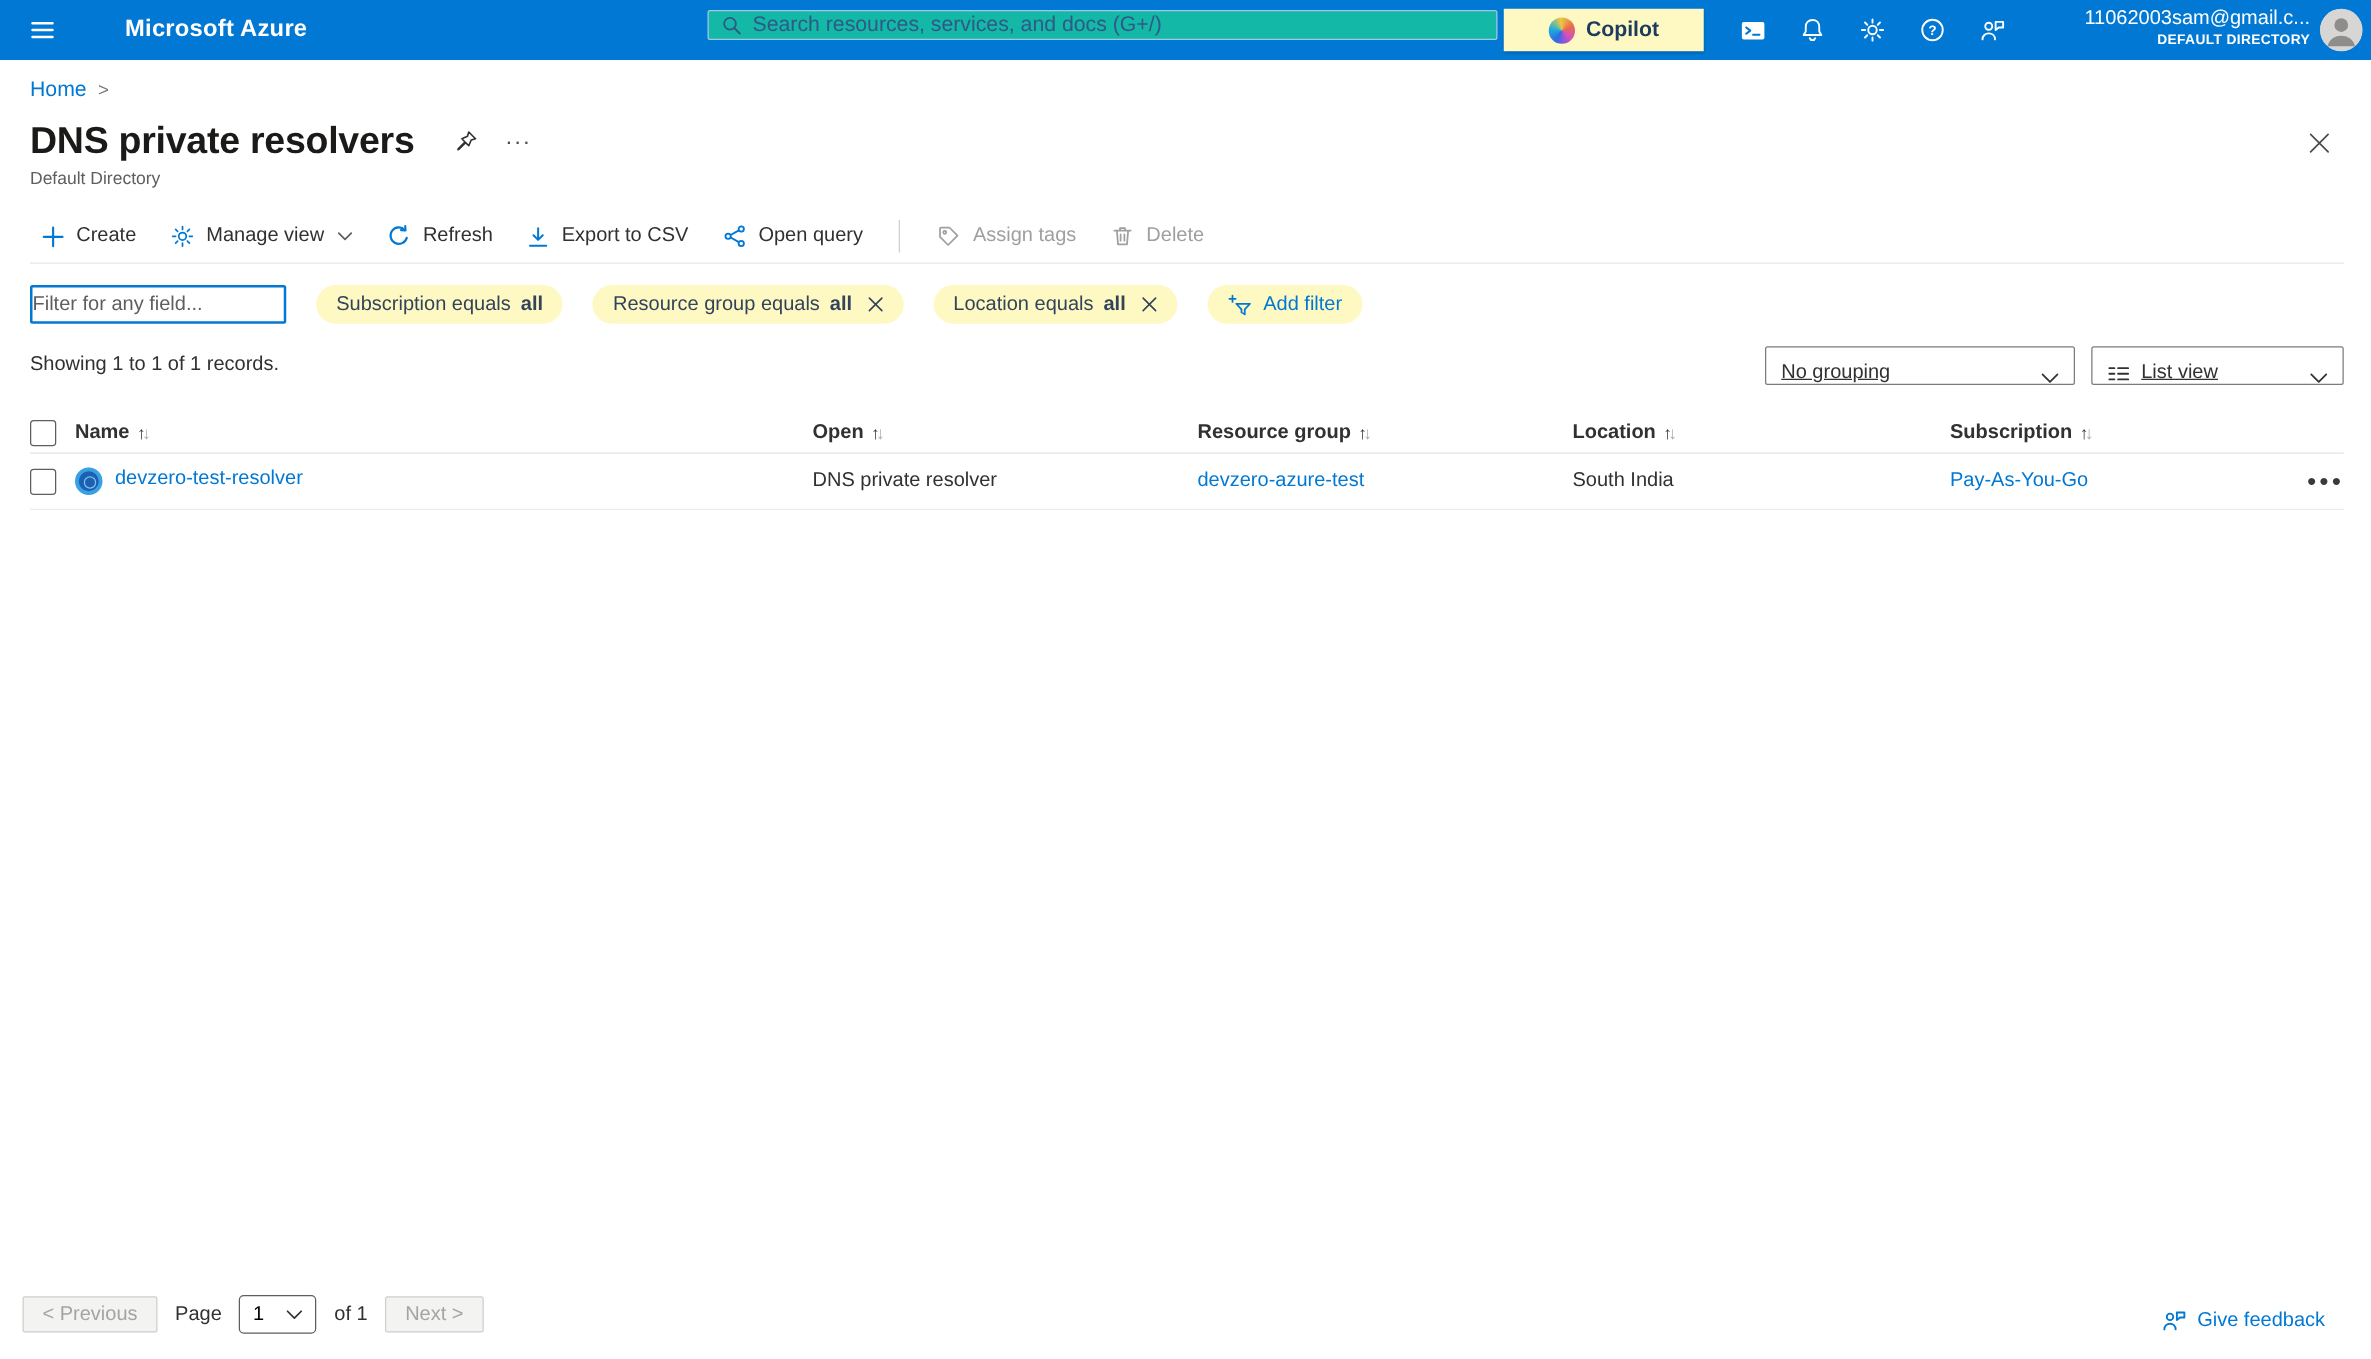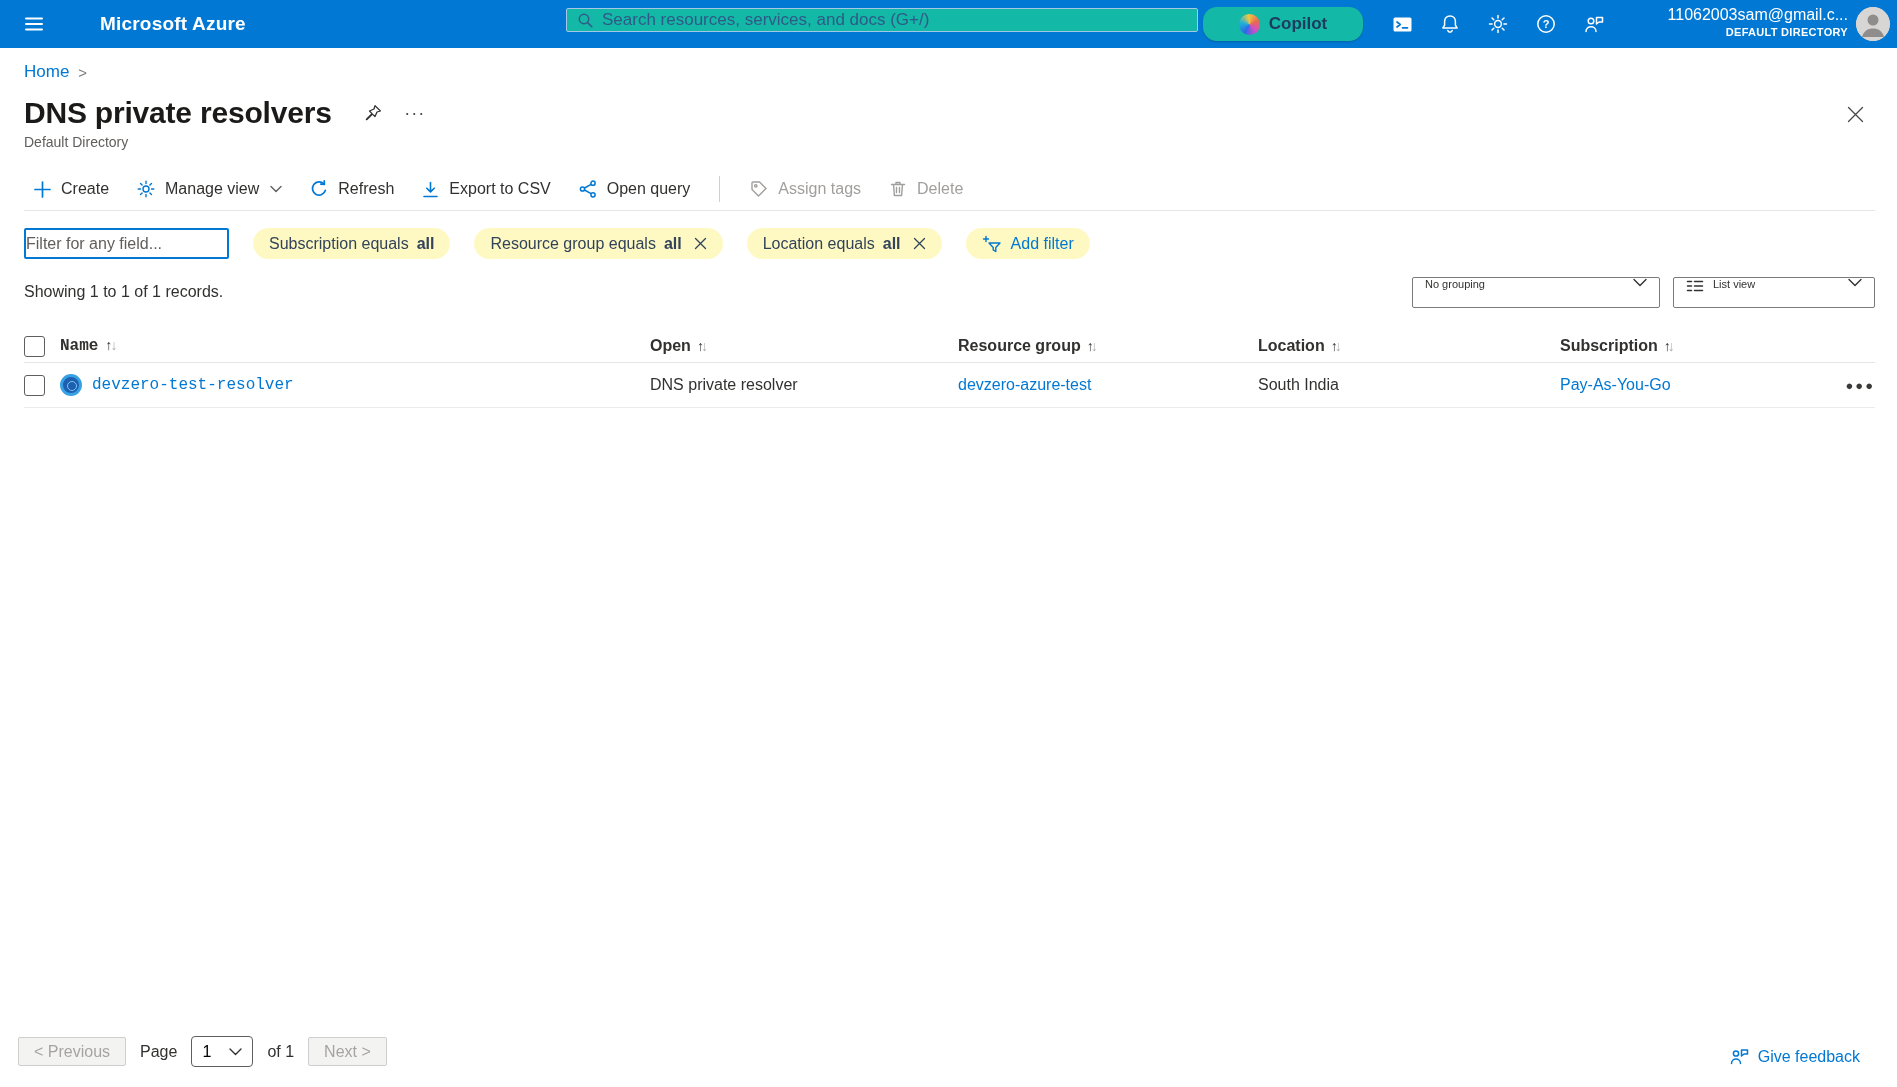--- a/index.html
+++ b/index.html
@@ -12,21 +12,21 @@
     display:flex; align-items:center; justify-content:center; cursor:pointer; background:transparent; border:none; }
   .brand { position:absolute; left:100px; top:0; height:48px; display:flex; align-items:center;
     color:#fff; font-size:19px; font-weight:700; letter-spacing:.2px; }
   .searchbox { position:absolute; left:566px; top:8px; width:632px; height:24px;
     background:#14b8a6; border:1px solid #a3c7e8; border-radius:2px;
     display:flex; align-items:center; padding:0 10px; gap:8px; color:#2f5a87; }
   .searchbox input { flex:1; border:none; background:transparent; outline:none;
     font-size:17px; color:#1f4e79; font-family:inherit; }
   .searchbox input::placeholder { color:#2f5a87; opacity:1; }
   .copilot-btn { position:absolute; left:1203px; top:7px; width:160px; height:34px;
-    background:#14b8a6; border:none; border-radius:14px; display:flex; align-items:center;
+    background:#fef9c3; border:none; border-radius:0; display:flex; align-items:center;
     justify-content:center; gap:9px; cursor:pointer; box-shadow:0 1px 2px rgba(0,0,0,.2); }
   .copilot-logo { width:21px; height:21px; border-radius:50%;
     background:conic-gradient(from 210deg,#2b6be4,#21b1d8,#efc743,#e86a4e,#cf4ec9,#2b6be4); }
   .copilot-label { font-size:17px; font-weight:700; color:#1d3a5f; }
   .topbar-icons { position:absolute; left:1378px; top:0; height:48px; display:flex; }
   .tb-icon { width:48px; height:48px; display:flex; align-items:center; justify-content:center;
     background:transparent; border:none; cursor:pointer; color:#fff; }
   .account { position:absolute; right:49px; top:5px; text-align:right; color:#fff; cursor:pointer; }
   .account .email { font-size:16px; line-height:20px; }
   .account .dir { font-size:11px; font-weight:700; letter-spacing:.3px; line-height:14px; }
@@ -68,33 +68,33 @@
   .chip b { font-weight:700; }
   .chip .chip-x { display:flex; color:#32435a; margin-left:4px; cursor:pointer; }
   .chip.addf { color:#0078d4; gap:9px; }
 
   
   .list-controls { position:absolute; left:24px; right:22px; top:228px; height:32px;
     display:flex; align-items:center; justify-content:space-between; }
   .showing { font-size:16px; color:#323130; }
   .dd-group { display:flex; gap:13px; }
   .dd { height:31px; border:1px solid #7d7b79; border-radius:2px; background:#fff; display:flex;
-    align-items:flex-start; padding:0 12px; font-size:11px; color:#323130; cursor:pointer; gap:9px; font-family:inherit; }
+    align-items:flex-end; padding:0 12px; font-size:16px; color:#323130; cursor:pointer; gap:9px; font-family:inherit;text-decoration:underline; }
   .dd.grouping { width:248px; }
   .dd.view { width:202px; }
   .dd .dd-label { flex:1; text-align:left; }
   .dd .chev { display:flex; color:#323130; }
 
   
   .thead { position:absolute; left:24px; right:22px; top:282px; height:33px; display:flex;
     align-items:center; border-bottom:1px solid #e6e4e2; }
   .trow { position:absolute; left:24px; right:22px; top:315px; height:45px; display:flex;
     align-items:center; border-bottom:1px solid #edebe9; }
   .c-check { width:36px; display:flex; align-items:center; }
-  .c-name { width:590px; display:flex; align-items:center; gap:10px;font-family:Liberation Mono, monospace; }
+  .c-name { width:590px; display:flex; gap:10px; }
   .c-type { width:308px; } .c-rg { width:300px; } .c-loc { width:302px; }
   .c-sub { flex:1; } .c-more { width:40px; text-align:right; }
   .checkbox { width:21px; height:21px; border:1px solid #605e5c; border-radius:3px; background:#fff; cursor:pointer; }
   .hlabel { font-size:16px; font-weight:700; color:#323130; cursor:pointer; display:flex; align-items:center; gap:6px; }
   .sort { font-size:14px; cursor:default; }
   .sort .up { color:#323130; } .sort .dn { color:#b0aeac; margin-left:-3px; }
   .cell { font-size:16px; color:#323130; white-space:nowrap; overflow:hidden; }
   a.cell-link { font-size:16px; color:#0078d4; text-decoration:none; cursor:pointer; white-space:nowrap; }
   .res-icon { width:22px; height:22px; border-radius:50%; background:#1d5fb0; border:3px solid #38a1e4;
     position:relative; flex:0 0 auto; }

